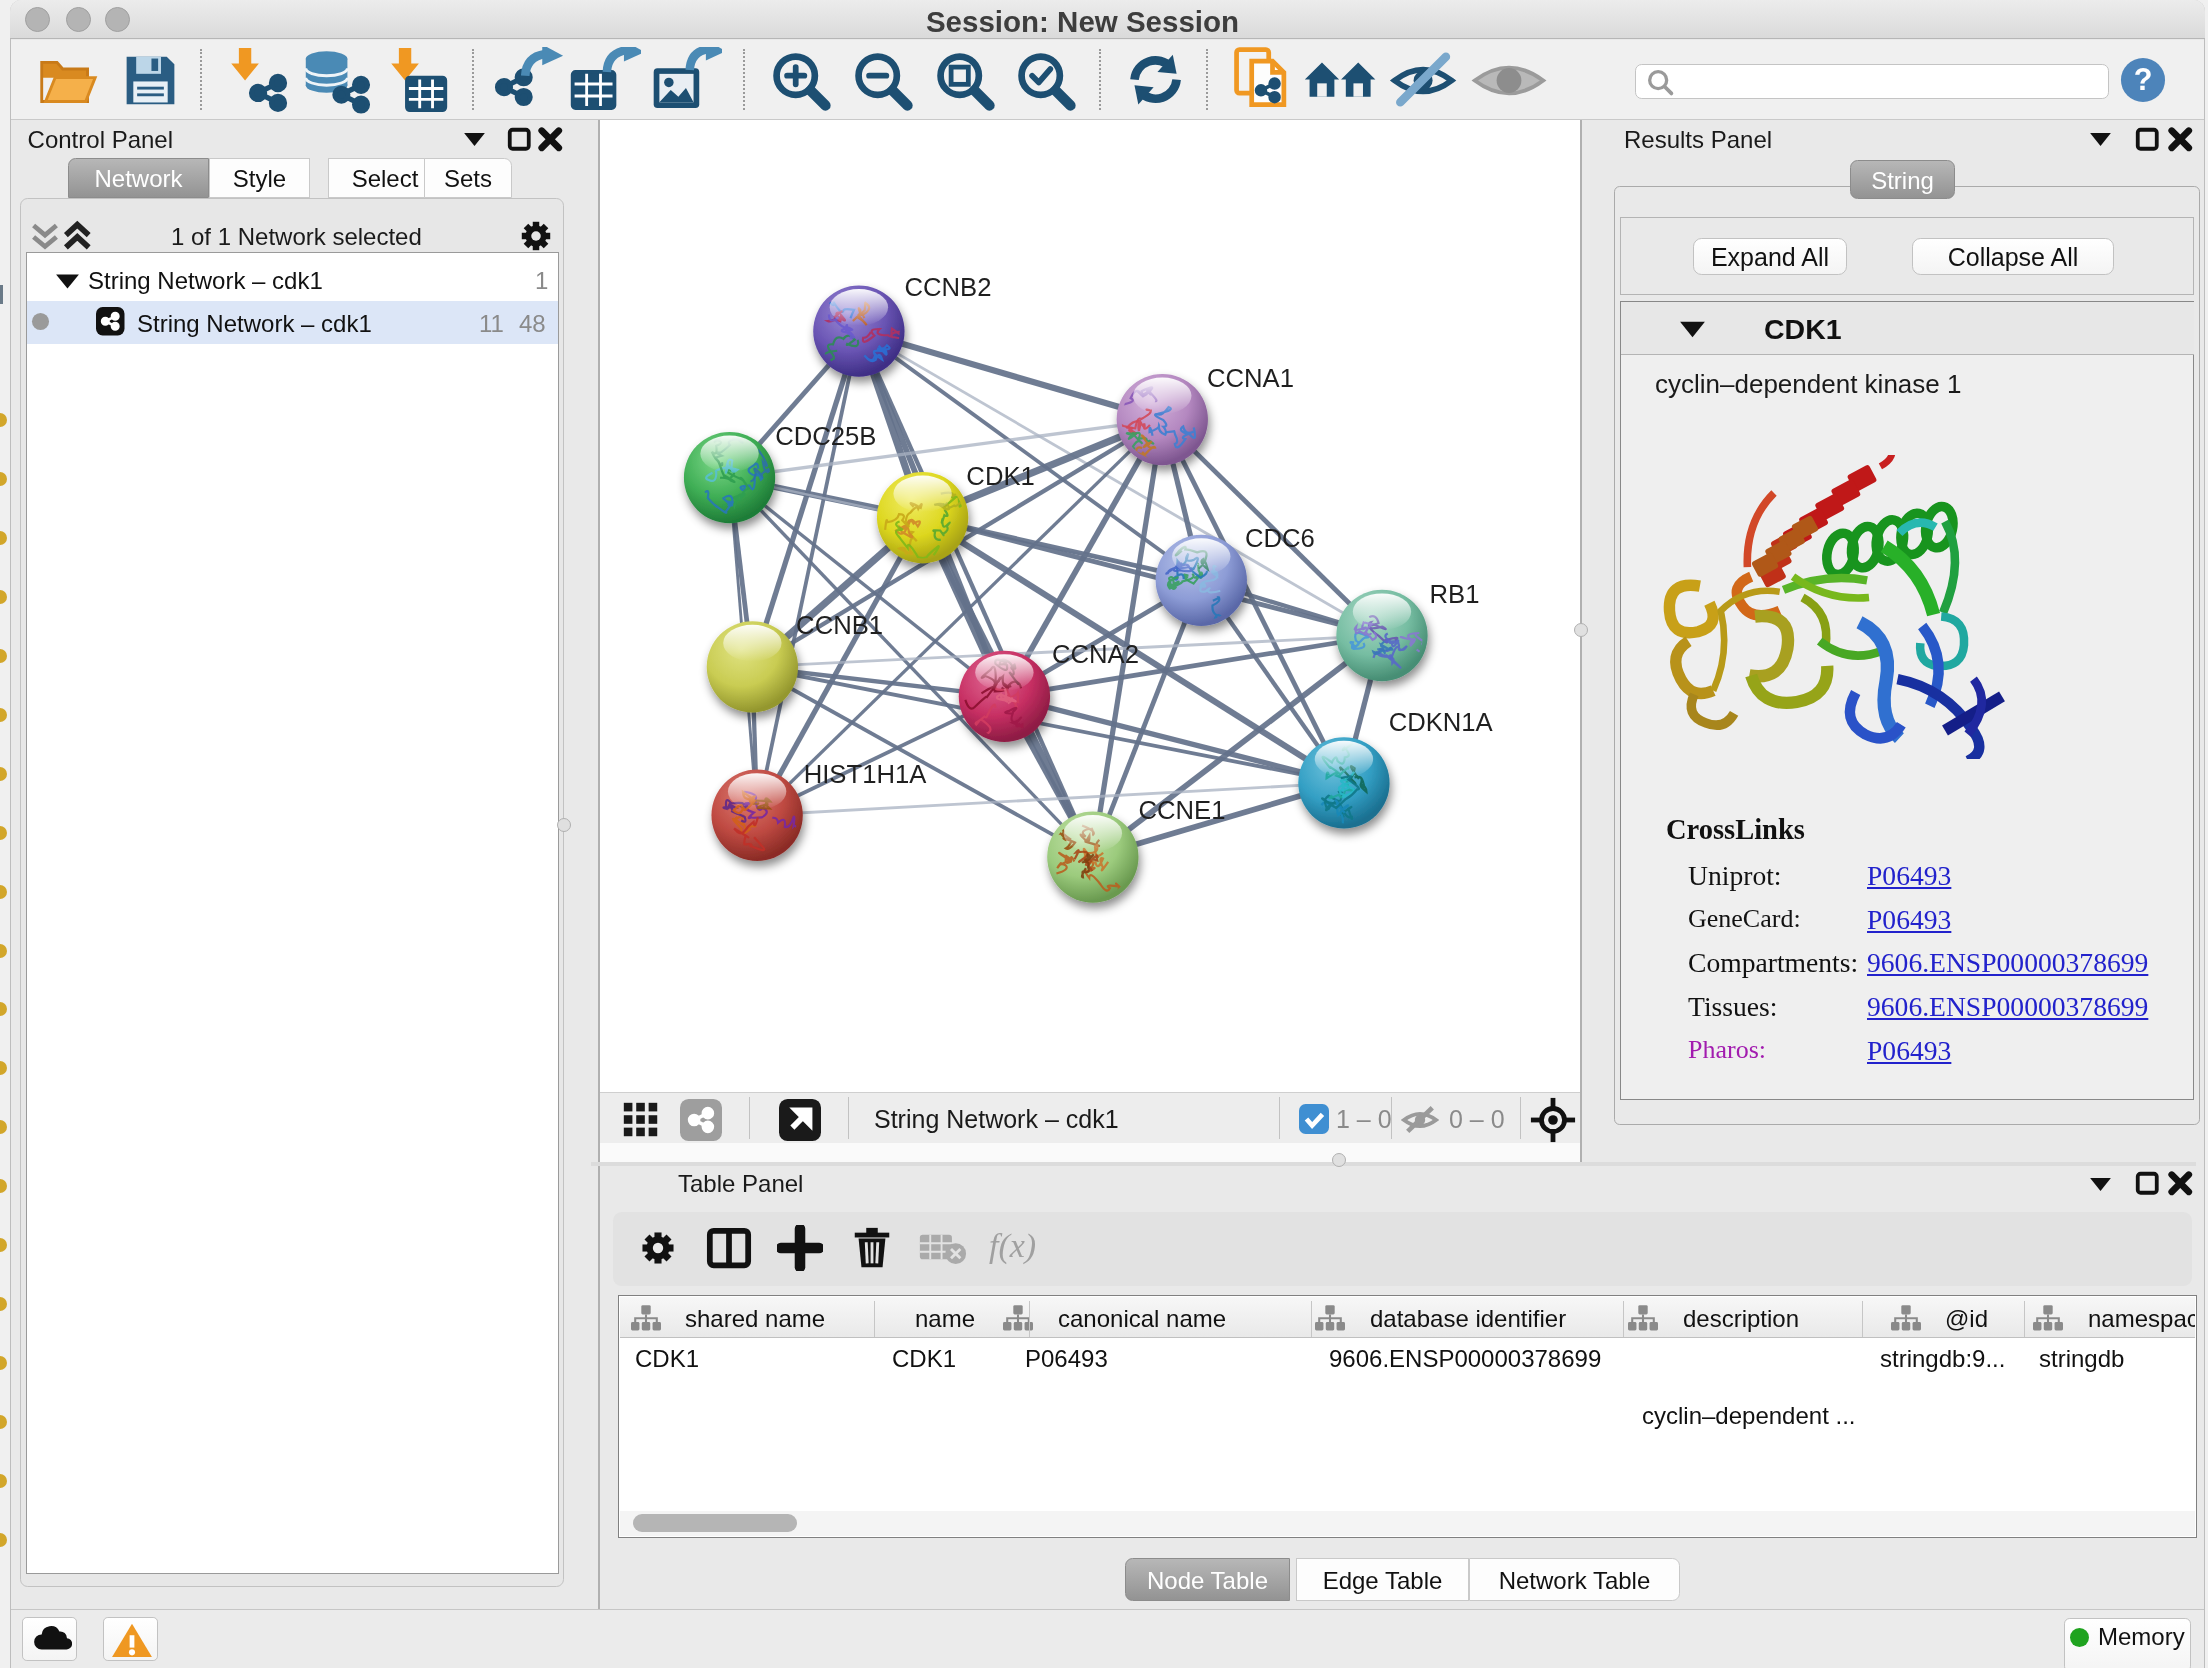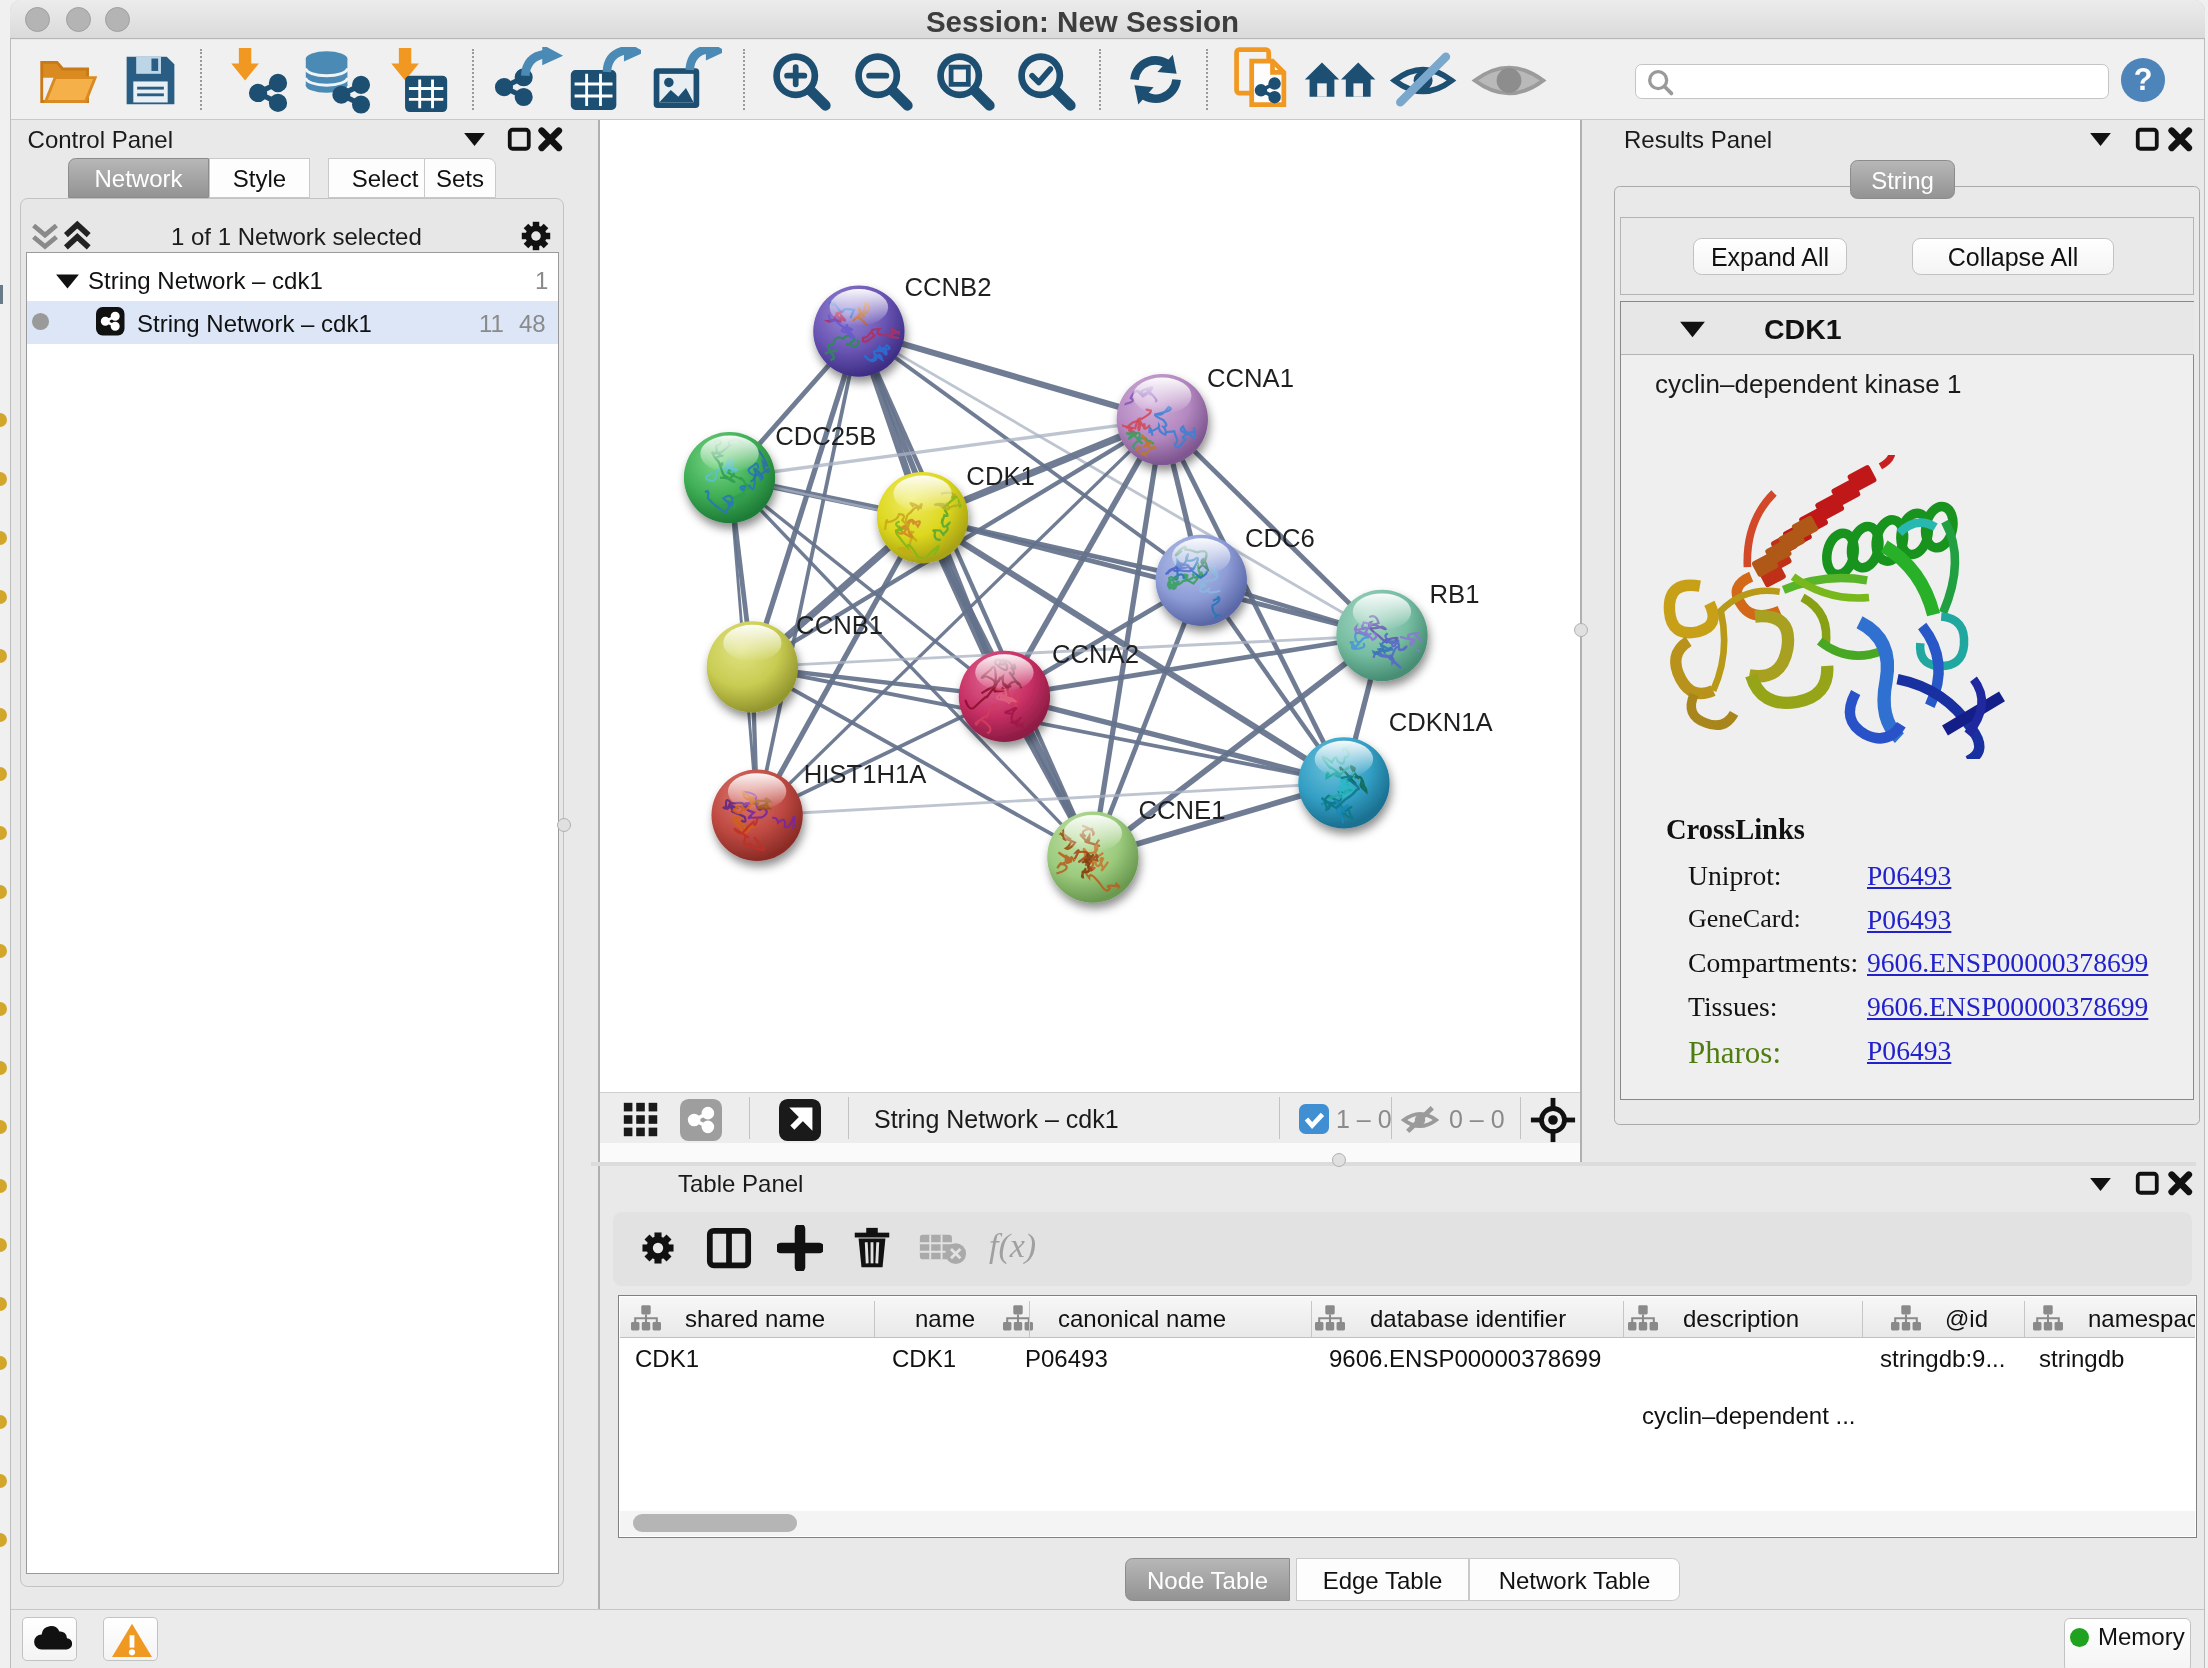--- a/index.html
+++ b/index.html
@@ -579,21 +579,21 @@
   </svg>
 <svg class="abs" style="left:536px;top:125px" width="28.5" height="28.5" viewBox="0 0 30 30">
     <g stroke="#111" stroke-width="7" stroke-linecap="round">
       <line x1="6" y1="6" x2="24" y2="24"></line>
       <line x1="6" y1="24" x2="24" y2="6"></line>
     </g>
   </svg>
 <div class="tab tabsel" style="left:68px;top:158px;width:141px;border-radius:7.6px 0 0 0">Network</div>
 <div class="tab" style="left:209px;top:158px;width:101px">Style</div>
 <div class="tab" style="left:328px;top:158px;width:114px">Select</div>
-<div class="tab" style="left:424px;top:158px;width:72px;border-radius:0 7.6px 0 0">Sets</div>
+<div class="tab" style="left:424px;top:158px;width:88px;border-radius:0 7.6px 0 0">Sets</div>
 <div class="abs" style="left:20px;top:198px;width:544px;height:1389px;background:#e7e7e7;border:1px solid #c2c2c2;border-radius:7.6px"></div>
 <svg class="abs" style="left:26px;top:217px" width="95" height="38" viewBox="0 0 100 40">
     <g stroke="#8a8a8a" stroke-width="5" fill="none">
       <path d="M8 9 l12 10 12-10"></path>
       <path d="M8 21 l12 10 12-10"></path>
     </g>
     <g stroke="#222" stroke-width="6" fill="none">
       <path d="M42 19 l12-11 12 11"></path>
       <path d="M42 32 l12-11 12 11"></path>
     </g>
@@ -705,21 +705,21 @@
   </svg>
 <div class="abs serif" style="left:1666px;top:814px;font-size:28.5px;font-weight:bold;color:#111">CrossLinks</div>
 <div class="abs serif" style="left:1688px;top:860px;font-size:27.6px;color:#111">Uniprot:</div>
 <div class="abs serif" style="left:1867px;top:860px;font-size:27.6px"><a class="lnk">P06493</a></div>
 <div class="abs serif" style="left:1688px;top:904px;font-size:26px;color:#111">GeneCard:</div>
 <div class="abs serif" style="left:1867px;top:904px;font-size:27.6px"><a class="lnk">P06493</a></div>
 <div class="abs serif" style="left:1688px;top:947px;font-size:27.6px;color:#111">Compartments:</div>
 <div class="abs serif" style="left:1867px;top:947px;font-size:27.6px"><a class="lnk">9606.ENSP00000378699</a></div>
 <div class="abs serif" style="left:1688px;top:991px;font-size:27.6px;color:#111">Tissues:</div>
 <div class="abs serif" style="left:1867px;top:991px;font-size:27.6px"><a class="lnk">9606.ENSP00000378699</a></div>
-<div class="abs serif" style="left:1688px;top:1035px;font-size:31px;color:#4d7c0f">Pharos:</div>
+<div class="abs serif" style="left:1688px;top:1035px;font-size:26px;color:#a21caf">Pharos:</div>
 <div class="abs serif" style="left:1867px;top:1035px;font-size:27.6px"><a class="lnk">P06493</a></div>
   <div class="abs ptitle" style="left:678px;top:1170px">Table Panel</div>
 <svg class="abs" style="left:2089px;top:1176px" width="23" height="17" viewBox="0 0 24 18">
     <polygon points="1,2.1799999999999997 23,2.1799999999999997 12,15.82" fill="#111"></polygon>
   </svg>
 <svg class="abs" style="left:2133px;top:1169px" width="28.5" height="28.5" viewBox="0 0 30 30">
     <rect x="5" y="5" width="20" height="20" rx="3" fill="none" stroke="#111" stroke-width="4"></rect>
   </svg>
 <svg class="abs" style="left:2166px;top:1169px" width="28.5" height="28.5" viewBox="0 0 30 30">
     <g stroke="#111" stroke-width="7" stroke-linecap="round">

